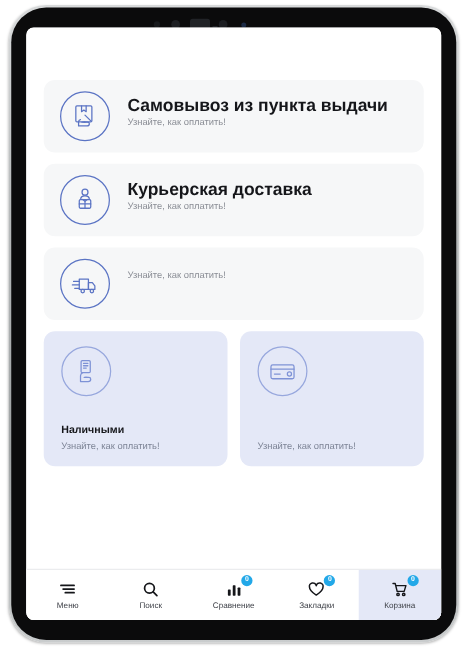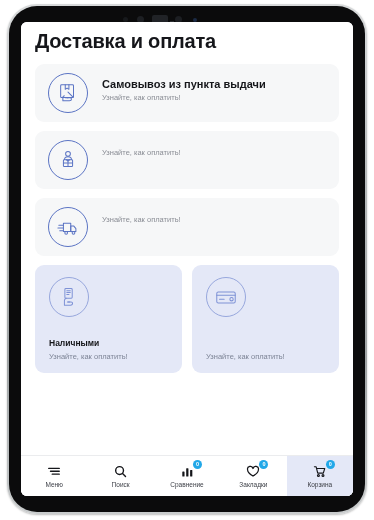--- a/index.html
+++ b/index.html
@@ -24,21 +24,21 @@
 
   
   .page{position:absolute;left:0;top:0;width:332px;height:474px;background:#fff;}
   .page-title{position:absolute;left:14px;top:8px;font-size:20px;font-weight:bold;color:#15161a;letter-spacing:-.2px;}
 
   .cards{position:absolute;left:14px;top:42px;width:304px;}
 
   .row-card{position:relative;height:58px;background:#f6f7f8;border-radius:9px;margin-bottom:9px;}
   .row-ic{position:absolute;left:13px;top:9px;width:40px;height:40px;border-radius:50%;border:1px solid #5b74c4;box-sizing:border-box;display:flex;align-items:center;justify-content:center;}
   .row-txt{position:absolute;left:67px;top:14px;right:10px;}
-  .row-title{font-size:11px;font-weight:bold;color:#15161a;line-height:12px;}
+  .row-title{font-size:14px;font-weight:bold;color:#15161a;line-height:12px;}
   .row-sub{font-size:7.5px;color:#8a8d95;line-height:12px;margin-top:2px;}
 
   .pay-grid{position:relative;display:flex;gap:10px;margin-top:6px;}
   .pay-card{position:relative;width:147px;height:108px;background:#e4e8f7;border-radius:9px;}
   .pay-ic{position:absolute;left:14px;top:12px;width:40px;height:40px;border-radius:50%;border:1px solid #97a7dd;box-sizing:border-box;display:flex;align-items:center;justify-content:center;}
   .pay-title{position:absolute;left:14px;top:73px;font-size:8.5px;font-weight:bold;color:#15161a;}
   .pay-sub{position:absolute;left:14px;top:87px;font-size:7.5px;color:#7d8496;}
 
   
   .navbar{position:absolute;left:0;bottom:0;width:332px;height:40px;background:#ffffff;border-top:1px solid #ebecee;display:flex;}
@@ -60,21 +60,20 @@
       <span class="cam-speaker"></span>
       <span class="cam-tick"></span>
       <span class="cam-dot cam-d3"></span>
       <span class="cam-dot cam-d4"></span>
     </div>
   </div>
 
   <div class="device-screen">
     <div class="page">
 
-      <div class="page-title">Доставка и оплата</div>
 
       <div class="cards">
 
         <div class="row-card">
           <div class="row-ic">
             <svg width="22" height="22" viewBox="0 0 24 24" fill="none" stroke="#5b74c4" stroke-width="1.1" stroke-linecap="round" stroke-linejoin="round">
               <rect x="4" y="3" width="14" height="14" rx="1"></rect>
               <path d="M9 3v5l2-1.4L13 8V3"></path>
               <path d="M17.5 16.5 L12 11"></path>
               <path d="M8 15c-1 .2-1.6 1-1.6 2l0 3.5h7.2c1.4 0 2.2-.9 2.2-2 0-.9-.6-1.4-1.6-1.4h-3.1"></path>
@@ -92,20 +91,21 @@
             <svg width="22" height="22" viewBox="0 0 24 24" fill="none" stroke="#5b74c4" stroke-width="1.1" stroke-linecap="round" stroke-linejoin="round">
               <circle cx="12" cy="5.2" r="2.6"></circle>
               <path d="M8.2 11.5c0-2 1.7-3.1 3.8-3.1s3.8 1.1 3.8 3.1"></path>
               <rect x="7" y="11.6" width="10" height="7.6" rx="1"></rect>
               <path d="M12 11.6v7.6"></path>
               <path d="M7 15.4h10"></path>
               <path d="M10 11.6l2 1.6 2-1.6"></path>
             </svg>
           </div>
           <div class="row-txt">
+            <div class="row-title">Курьерская доставка</div>
             <div class="row-sub">Узнайте, как оплатить!</div>
           </div>
         </div>
 
         <div class="row-card">
           <div class="row-ic">
             <svg width="24" height="22" viewBox="0 0 26 24" fill="none" stroke="#5b74c4" stroke-width="1.1" stroke-linecap="round" stroke-linejoin="round">
               <path d="M8 8h8v9H8z"></path>
               <path d="M16 11h3.4l2.2 2.8V17H16z"></path>
               <circle cx="11" cy="18.4" r="1.5"></circle>

